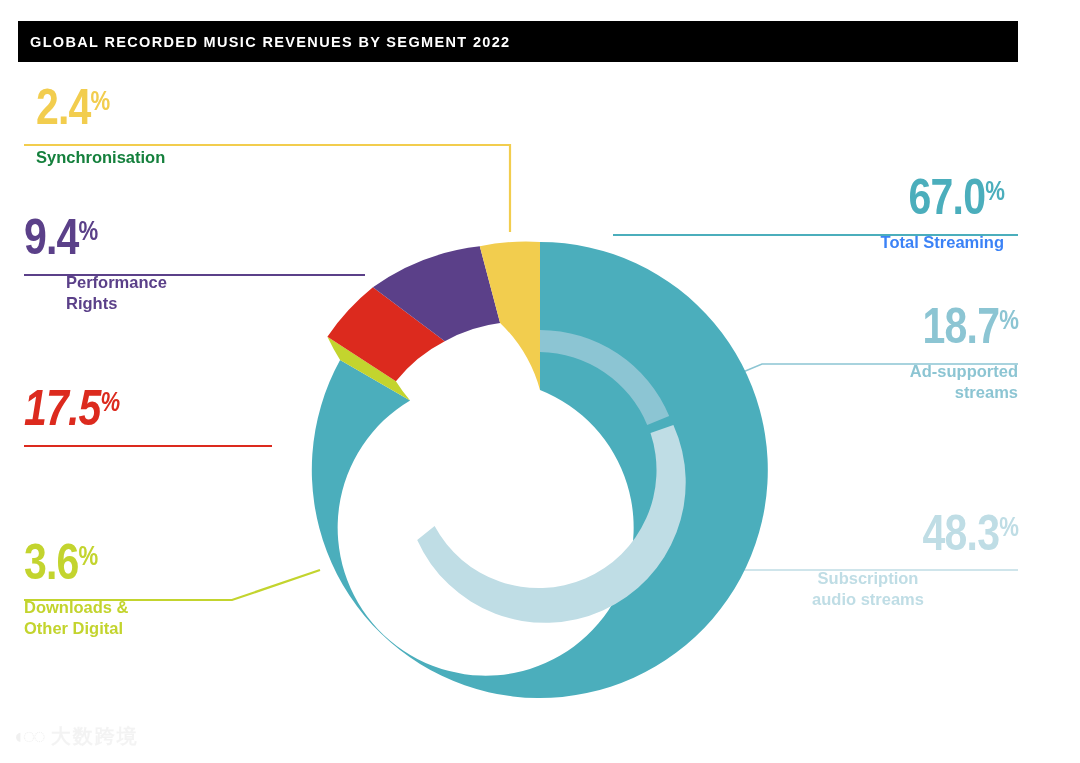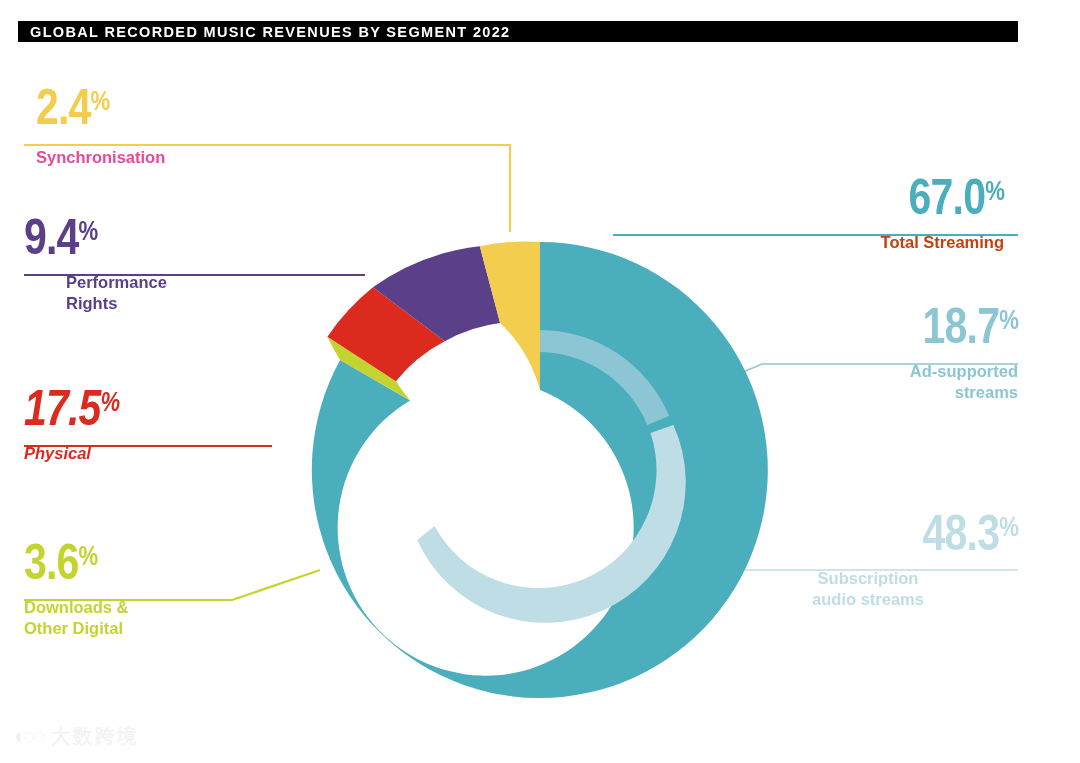--- a/index.html
+++ b/index.html
@@ -18,21 +18,21 @@
     background: #ffffff;
     overflow: hidden;
   }
 
   
   #title-bar {
     position: absolute;
     left: 18px;
     top: 21px;
     width: 1000px;
-    height: 21px;
+    height: 41px;
     background: #000000;
     display: flex;
     align-items: center;
   }
   #title-text {
     color: #ffffff;
     font-size: 14.5px;
     font-weight: bold;
     letter-spacing: 1.35px;
     padding-left: 12px;
@@ -186,55 +186,54 @@
              A 118 118 0 0 0 650.5 432.9
              Z"></path>
 
   </svg>
 
   <div class="callout left" style="left:36px; top:84px; width:230px;">
     <div class="pct" style="color:#F2CD4E;">
       <span class="num">2.4</span><span class="sym">%</span>
     </div>
     <div class="rule" style="background:#F2CD4E; width:0;"></div>
-    <div class="cap" style="color:#ec4899;margin-top:12px;">Synchronisation</div>
+    <div class="cap" style="color:#15803d;margin-top:12px;">Synchronisation</div>
   </div>
 
   <div class="callout left" style="left:24px; top:214px; width:230px;">
     <div class="pct" style="color:#5B4089;">
       <span class="num">9.4</span><span class="sym">%</span>
     </div>
     <div class="rule" style="background:#5B4089; width:0;"></div>
     <div class="cap" style="color:#5B4089;margin-left:42px;">Performance
 Rights</div>
   </div>
 
   <div class="callout left" style="left:24px; top:385px; width:230px;font-style:italic;">
     <div class="pct" style="color:#DC2A1E;">
       <span class="num">17.5</span><span class="sym">%</span>
     </div>
     <div class="rule" style="background:#DC2A1E; width:0;"></div>
-    <div class="cap" style="color:#DC2A1E;">Physical</div>
   </div>
 
   <div class="callout left" style="left:24px; top:539px; width:230px;">
     <div class="pct" style="color:#C3D42E;">
       <span class="num">3.6</span><span class="sym">%</span>
     </div>
     <div class="rule" style="background:#C3D42E; width:0;"></div>
     <div class="cap" style="color:#C3D42E;">Downloads &amp;
 Other Digital</div>
   </div>
 
   <div class="callout right" style="right:76px; top:174px; width:300px;">
     <div class="pct" style="color:#4BAEBC;">
       <span class="num">67.0</span><span class="sym">%</span>
     </div>
     <div class="rule" style="background:#4BAEBC; width:0;"></div>
-    <div class="cap" style="color:#c2410c;">Total Streaming</div>
+    <div class="cap" style="color:#3b82f6;">Total Streaming</div>
   </div>
 
   <div class="callout right" style="right:62px; top:303px; width:300px;">
     <div class="pct" style="color:#8CC5D3;">
       <span class="num">18.7</span><span class="sym">%</span>
     </div>
     <div class="rule" style="background:#8CC5D3; width:0;"></div>
     <div class="cap" style="color:#8CC5D3;">Ad-supported
 streams</div>
   </div>

